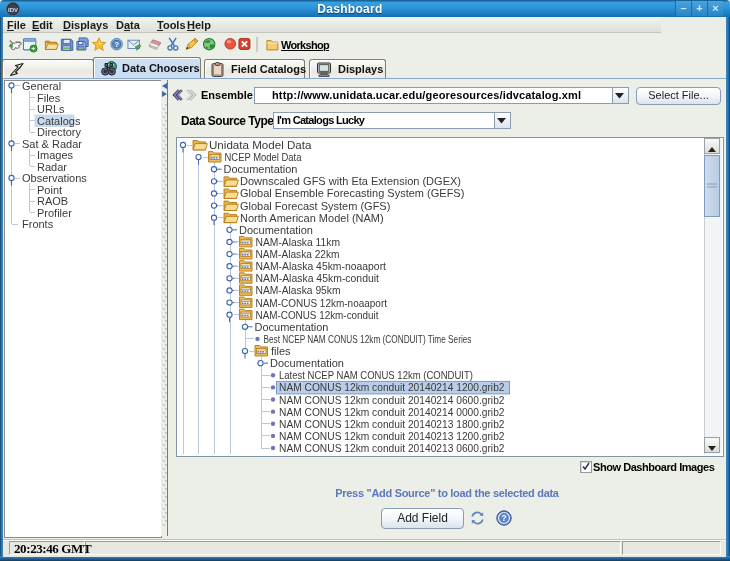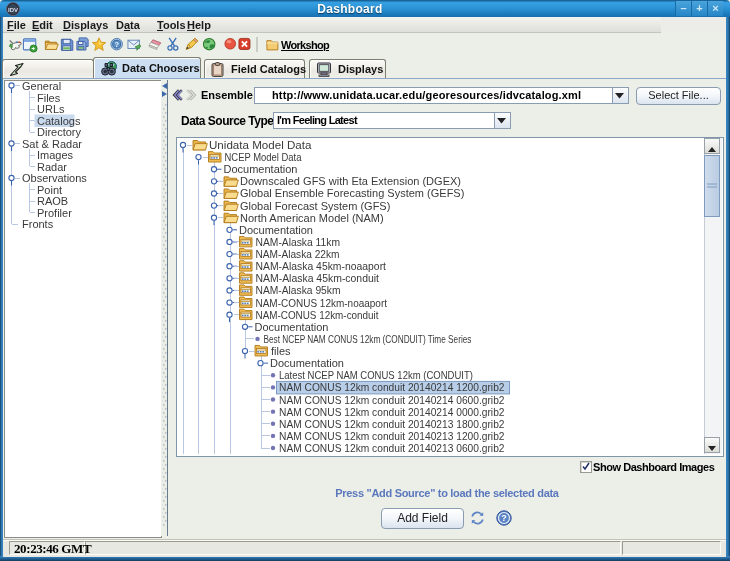--- a/index.html
+++ b/index.html
@@ -275,21 +275,21 @@
 <span class="abs b" style="left:201px;top:89px;font-size:11px;">Ensemble:</span>
 <div class="abs combofield" style="left:254px;top:87px;width:358px;height:15px;"></div>
 <span class="abs b" style="left:272px;top:89px;font-size:11px;white-space:nowrap;letter-spacing:0.15px;">http://www.unidata.ucar.edu/georesources/idvcatalog.xml</span>
 <div class="abs comboarrow" style="left:612px;top:87px;width:15px;height:15px;"></div>
 <svg class="abs" style="left:615px;top:93px" width="9" height="6">
     <path d="M0 0 h9 L4.5 5.5 Z" fill="#222"></path>
   </svg>
 <div class="abs btn" style="left:636px;top:87px;width:83px;height:16px;line-height:15px;">Select File...</div>
 <span class="abs b" style="left:181px;top:114px;font-size:12px;letter-spacing:-0.5px;">Data Source Type:</span>
 <div class="abs combofield" style="left:273px;top:112px;width:221px;height:15px;"></div>
-<span class="abs b" style="left:277px;top:114px;font-size:11px;letter-spacing:-0.7px;">I'm Feeling Latest</span>
+<span class="abs b" style="left:277px;top:114px;font-size:11px;letter-spacing:-0.7px;">I'm Catalogs Lucky</span>
 <div class="abs comboarrow" style="left:494px;top:112px;width:15px;height:15px;"></div>
 <svg class="abs" style="left:497px;top:118px" width="9" height="6">
     <path d="M0 0 h9 L4.5 5.5 Z" fill="#222"></path>
   </svg>
 
 <div class="abs" id="treebox"></div>
 <div class="abs" id="vscroll"></div>
 <div class="abs sbtn" style="left:704px;top:138px;"><svg width="8" height="5" style="position:relative;top:-1px">
       <path d="M0 5 h8 L4 0 Z" fill="#222"></path>
     </svg></div>

